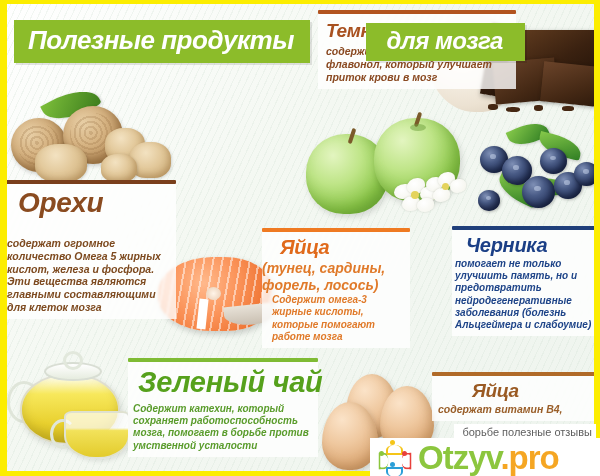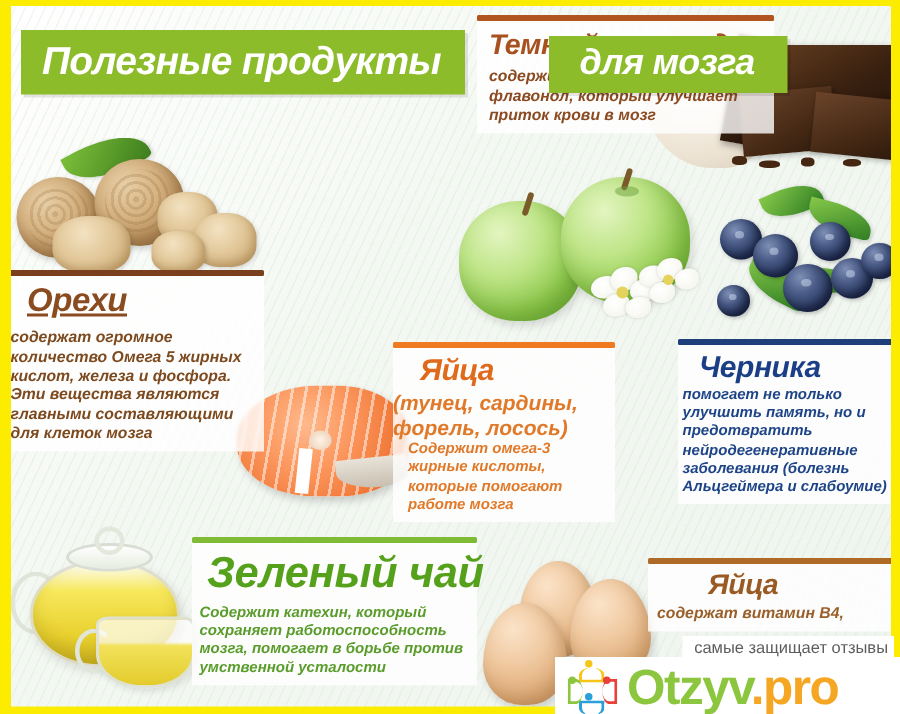--- a/index.html
+++ b/index.html
@@ -246,21 +246,21 @@
 
   <div class="blk card" style="left:318px;top:10px;width:198px;padding:0 0 6px 0;">
     <div class="accent" style="background:#b2541f;"></div>
     <div class="head" style="color:#a8511f;font-size:19px;margin:7px 0 5px 8px;">Темный шоколад</div>
     <div class="body-txt" style="color:#8a4a22;font-size:10.5px;margin-left:8px;width:182px;">содержит антиоксидант флавонол, который улучшает приток крови в мозг</div>
   </div>
 
 
   <div class="blk card" style="left:4px;top:180px;width:172px;padding:0 0 5px 0;">
     <div class="accent" style="background:#7a3f1c;"></div>
-    <div class="head" style="color:#8a4b20;font-size:22px;margin:5px 0 8px 14px;text-decoration:underline;">Орехи</div>
+    <div class="head" style="color:#8a4b20;font-size:28px;margin:5px 0 20px 14px;">Орехи</div>
     <div class="body-txt" style="color:#7d4a1f;font-size:10.5px;margin-left:3px;width:168px;">содержат огромное количество Омега 5 жирных кислот, железа и фосфора. Эти вещества являются главными составляющими для клеток мозга</div>
   </div>
 
   <div class="blk card" style="left:262px;top:228px;width:148px;padding:0 0 5px 0;">
     <div class="accent" style="background:#ef7a22;"></div>
     <div class="head" style="color:#e06a1b;font-size:20px;margin:5px 0 3px 18px;">Яйца</div>
     <div class="body-txt" style="color:#e07a2a;font-size:14px;width:134px;">(тунец, сардины, форель, лосось)</div>
     <div class="body-txt" style="color:#e07a2a;font-size:10px;margin-left:10px;width:134px;">Содержит омега-3 жирные кислоты, которые помогают работе мозга</div>
   </div>
 
@@ -276,21 +276,21 @@
     <div class="body-txt" style="color:#5a9c2c;font-size:10px;margin-left:5px;width:184px;">Содержит катехин, который сохраняет работоспособность мозга, помогает в борьбе против умственной усталости</div>
   </div>
 
   <div class="blk card" style="left:432px;top:372px;width:166px;padding:0 0 5px 0;">
     <div class="accent" style="background:#b06a28;"></div>
     <div class="head" style="color:#9a5a23;font-size:19px;margin:5px 0 3px 40px;">Яйца</div>
     <div class="body-txt" style="color:#9a5f2a;font-size:10.5px;margin-left:6px;width:160px;">содержат витамин В4,</div>
   </div>
 
   <div id="watermark">
-    <div id="wm-tag">самые защищает отзывы</div>
+    <div id="wm-tag">борьбе полезные отзывы</div>
     <div id="wm-plate"></div>
     <div id="wm-logo">
       <div class="fig" style="left:12px;top:0px;">
         <div class="head-d" style="background:#f5c518;"></div>
         <div class="arms" style="border-color:#f5c518;border-bottom-color:transparent;transform:rotate(180deg);"></div>
       </div>
       <div class="fig" style="left:24px;top:11px;">
         <div class="head-d" style="background:#e8413c;"></div>
         <div class="arms" style="border-color:#e8413c;border-bottom-color:transparent;transform:rotate(90deg);"></div>
       </div>

